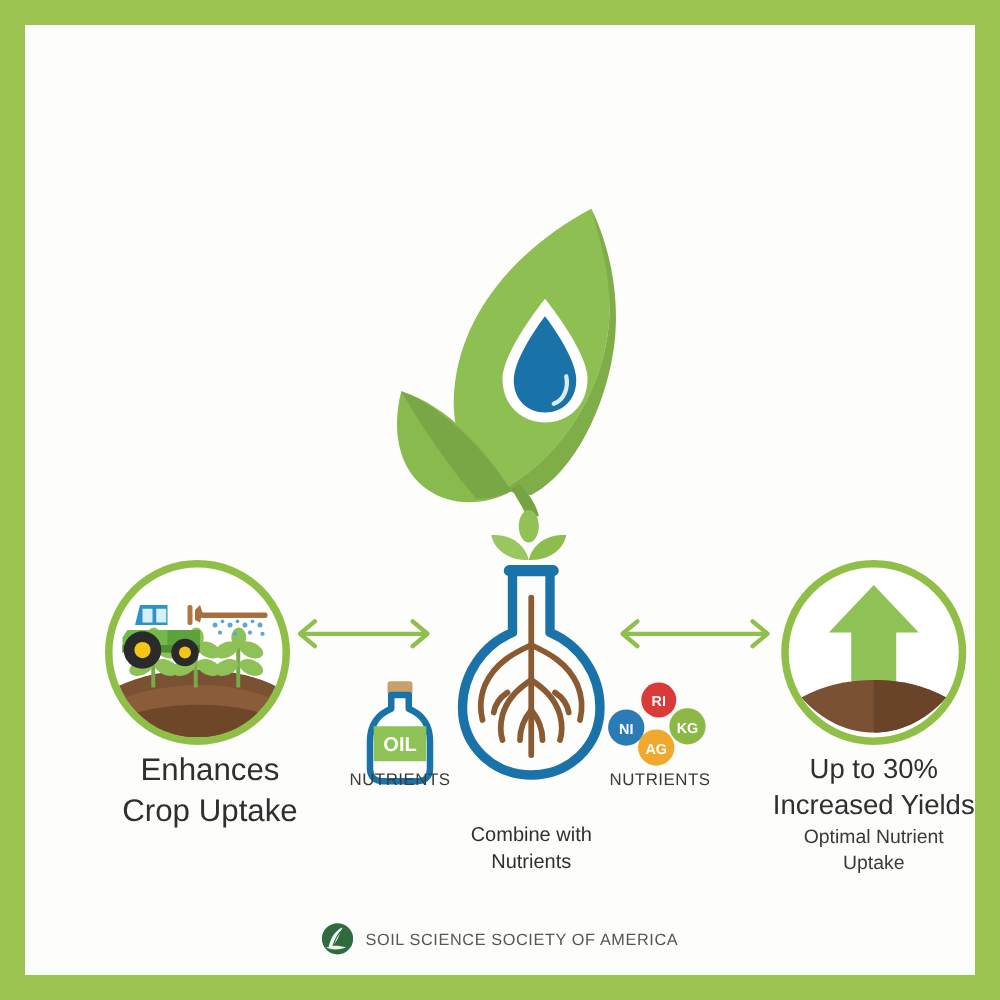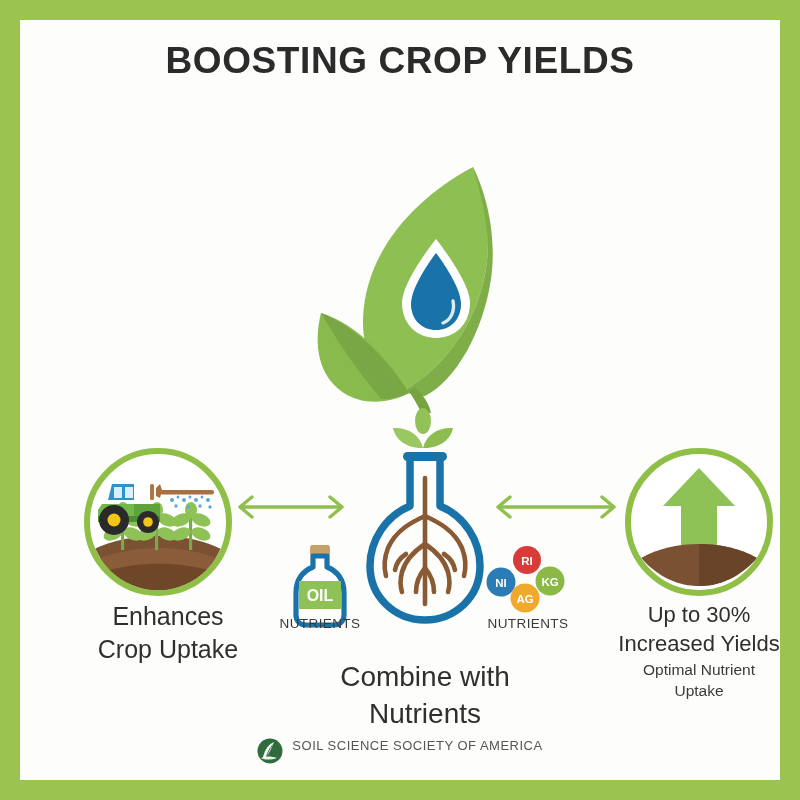--- a/index.html
+++ b/index.html
@@ -131,21 +131,21 @@
   }
   .lbl-enhances {
     left: 48px; top: 580px; width: 200px;
     text-align: center;
     font-size: 25px;
     line-height: 1.33;
   }
   .lbl-center {
     left: 295px; top: 638px; width: 220px;
     text-align: center;
-    font-size: 28px;
+    font-size: 16px;
     line-height: 1.33;
   }
   .lbl-right {
     left: 568px; top: 580px; width: 222px;
     text-align: center;
     font-size: 22px;
     line-height: 1.33;
   }
   .lbl-right .sub {
     font-size: 15.5px;
@@ -156,39 +156,38 @@
   }
   .ln { display: block; }
 
   
   .footer {
     position: absolute;
     left: 0;
     top: 718px;
     width: 760px;
     display: flex;
-    align-items: flex-start;
+    align-items: center;
     justify-content: center;
     gap: 9px;
   }
   .footer-logo { width: 26px; height: 26px; flex: 0 0 auto; }
   .footer-text {
     font-size: 13px;
     letter-spacing: 0.5px;
     color: #565656;
   }
 </style>
 </head>
 <body>
 
 <div class="canvas">
   <div class="inner">
 
     <div class="title">
-      <span class="ln">BOOSTING CROP YIELDS</span>
     </div>
 
     <div class="leaf-wrap">
       <svg viewBox="0 0 240 260" width="240" height="260">
 
         <path d="M168 12 C108 44 60 98 58 164 C57 200 74 224 98 236 C142 212 176 162 182 106 C185 70 179 36 168 12 Z" fill="#8dbf52"></path>
 
         <path d="M168 12 C176 40 185 72 182 106 C176 162 142 212 98 236 C104 239 112 241 120 241
                  C150 226 178 178 186 124 C192 82 182 40 168 12 Z" fill="#7fad48"></path>
 

